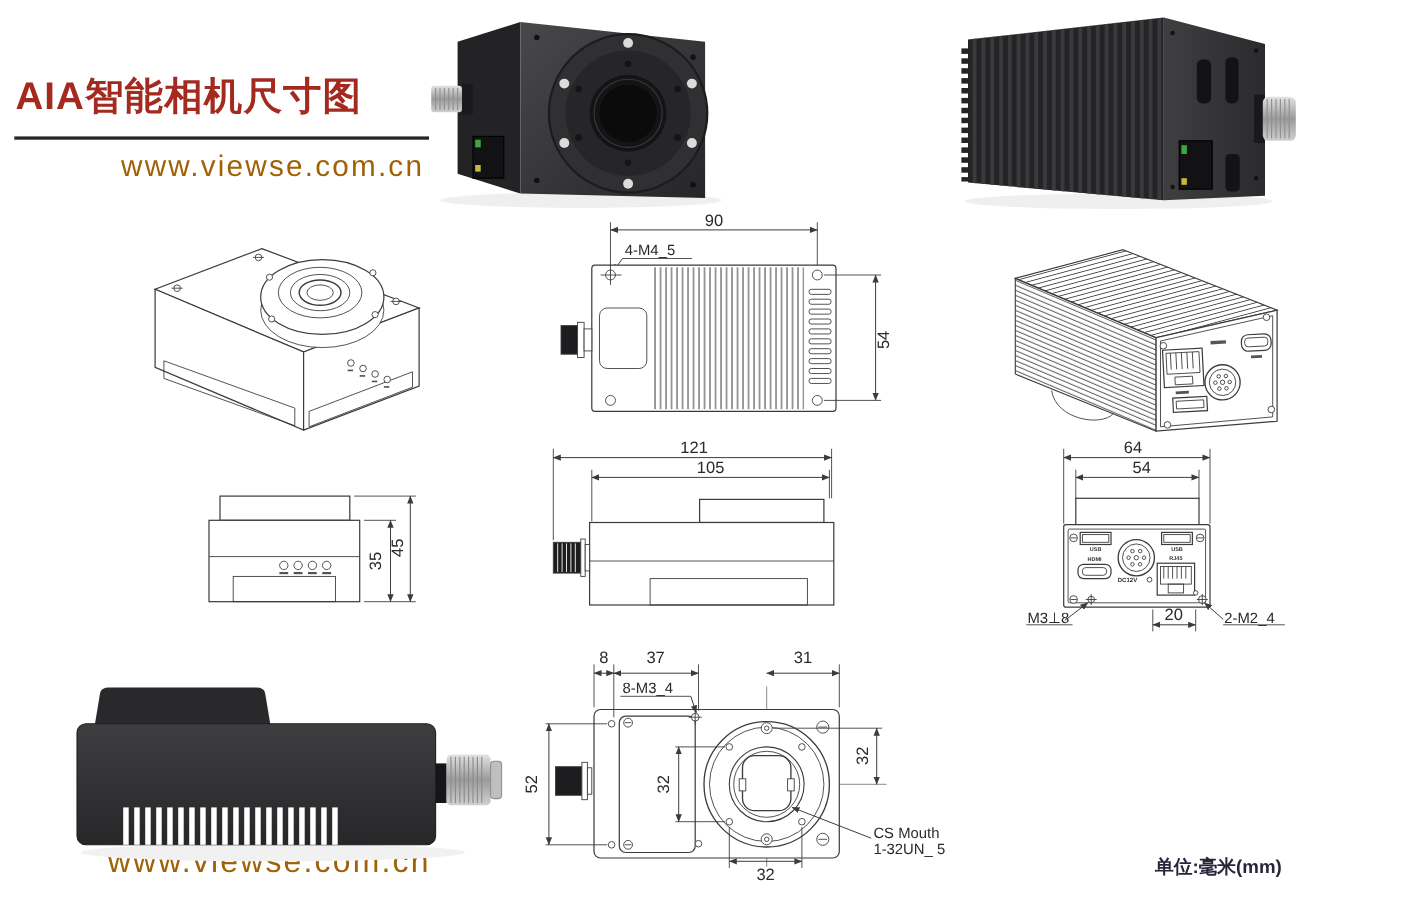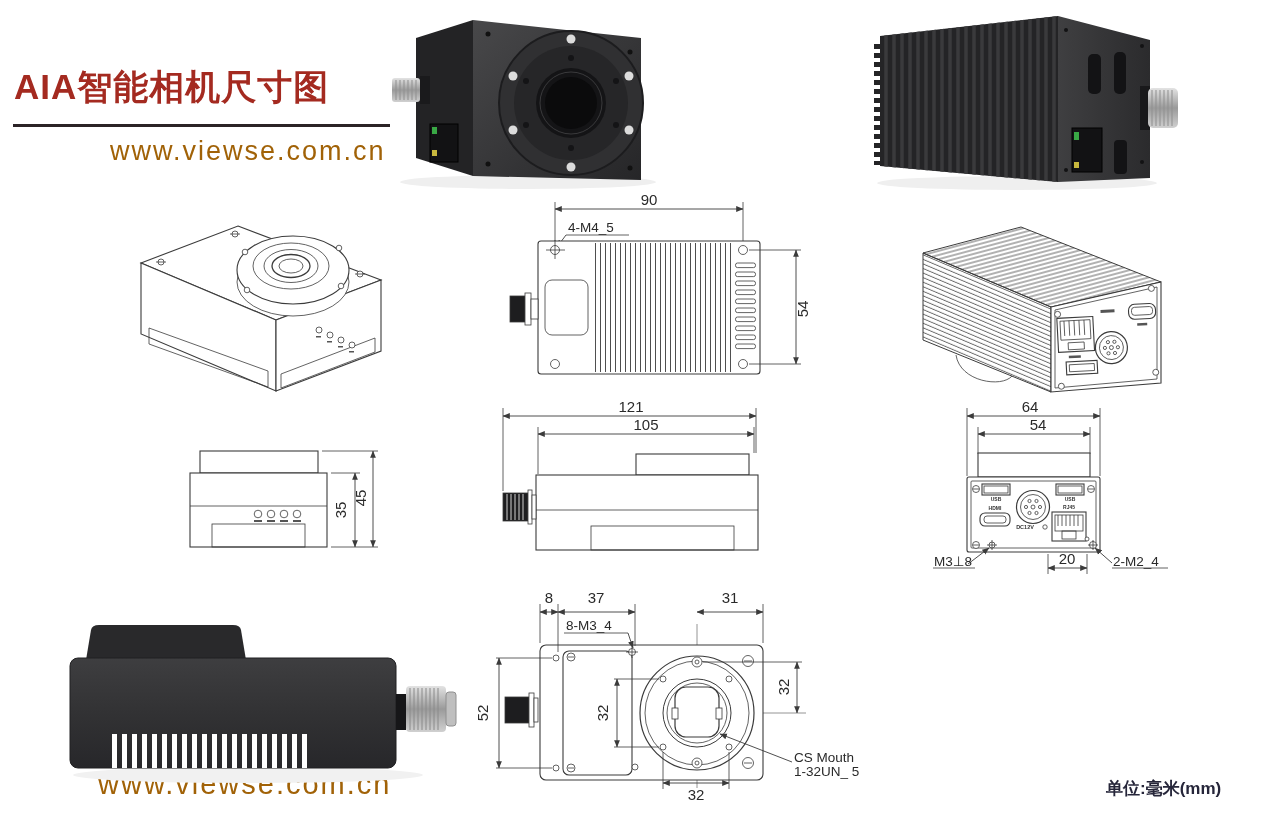--- a/index.html
+++ b/index.html
@@ -5,21 +5,21 @@
   html,body{margin:0;padding:0;background:#fff;}
   #canvas{position:relative;width:1280px;height:831px;background:#ffffff;overflow:hidden;
           font-family:"Liberation Sans",sans-serif;}
   .abs{position:absolute;}
   #page-title{left:14px;top:64px;font-size:35px;font-weight:bold;color:#a42a20;
               letter-spacing:1px;white-space:nowrap;}
   #title-rule{left:13px;top:124px;width:377px;height:3px;background:#2b2326;}
   .watermark{color:#a16207;font-size:27px;letter-spacing:2px;white-space:nowrap;}
   #wm-top{left:110px;top:136px;}
   #wm-bottom{left:98px;top:768px;font-size:29px;}
-  #unit-note{left:1106px;top:777px;font-size:17px;font-weight:600;color:#26263a;white-space:nowrap;}
+  #unit-note{left:1050px;top:777px;font-size:17px;font-weight:600;color:#26263a;white-space:nowrap;}
   svg.d{position:absolute;overflow:visible;}
   svg text{font-family:"Liberation Sans",sans-serif;}
   .ol{fill:#fff;stroke:#3b3b3b;stroke-width:1.1;}
   .nf{fill:none;stroke:#3b3b3b;stroke-width:1.1;}
   .tl{fill:none;stroke:#3b3b3b;stroke-width:0.8;}
   .tlw{fill:#fff;stroke:#3b3b3b;stroke-width:0.8;}
   .bk{fill:#1d1d1f;stroke:#3b3b3b;stroke-width:0.8;}
   .dl{fill:none;stroke:#3b3b3b;stroke-width:0.9;}
   .cl{fill:none;stroke:#3b3b3b;stroke-width:0.55;}
   .dt{font-size:15px;fill:#2a2a2a;}

